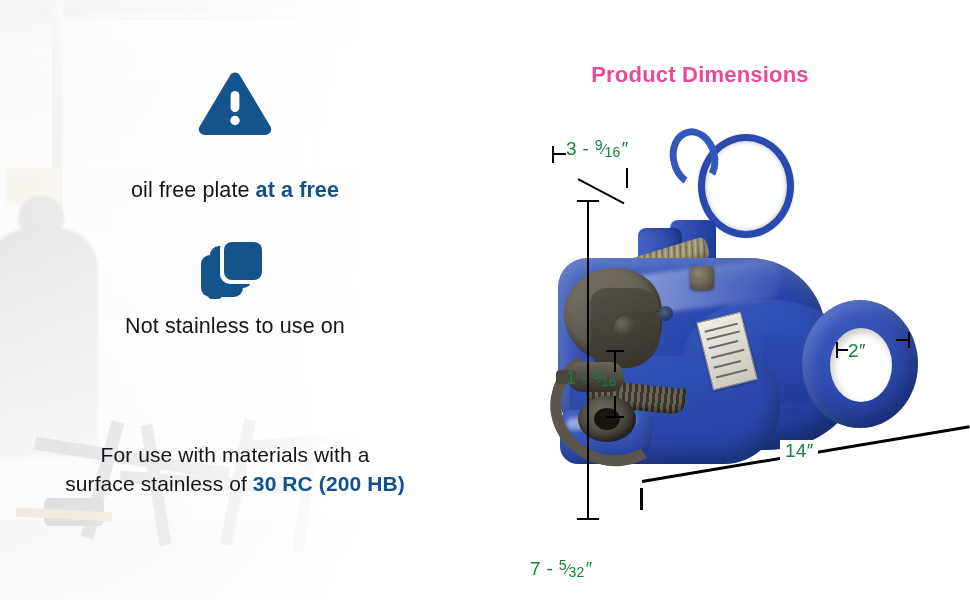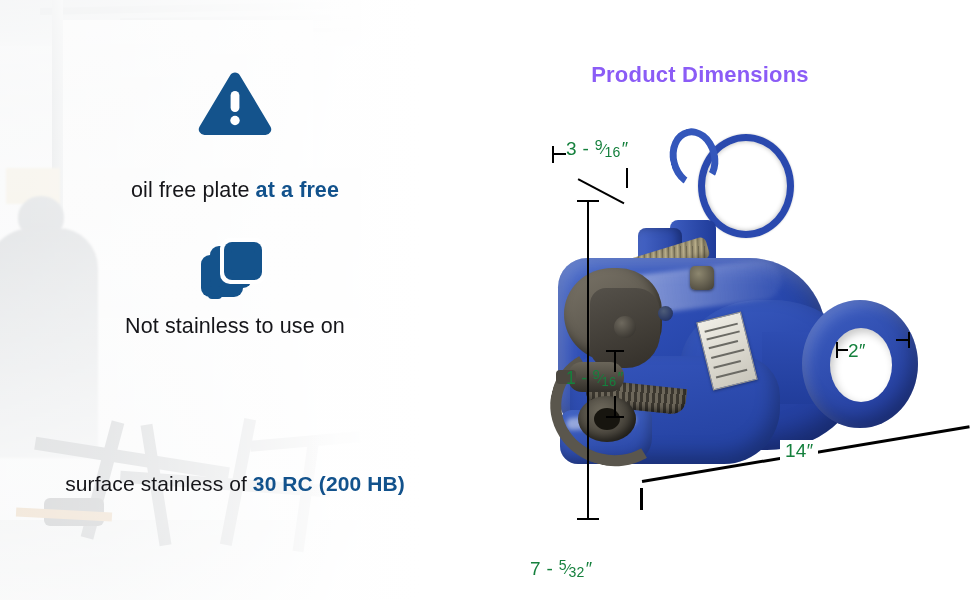--- a/index.html
+++ b/index.html
@@ -59,21 +59,21 @@
   .f3{top:440px;}
   .f-icon{height:86px;display:flex;align-items:center;justify-content:center;}
   .f2 .f-icon{height:80px;}
   .f-text{font-size:21.5px;line-height:28px;color:#16161a;letter-spacing:.1px;}
   .f3 .f-text{font-size:21px;line-height:29px;}
   .f-em{color:#12528c;font-weight:bold;}
 
   
   .panel{position:absolute;left:430px;top:0;width:540px;height:600px;background:#fff;}
   .panel-title{position:absolute;left:0;top:62px;width:540px;text-align:center;
-      font-size:22px;font-weight:bold;color:#8b5cf6;letter-spacing:.2px;}
+      font-size:22px;font-weight:bold;color:#ec4899;letter-spacing:.2px;}
   .product{position:absolute;left:100px;top:110px;width:440px;height:360px;}
 
   
   .cl{position:absolute;}
   .body-main{left:28px;top:148px;width:268px;height:180px;
       background:linear-gradient(150deg,#3f62c4 0%, #2f4fb8 28%, #2645a8 58%, #1d3791 100%);
       border-radius:34px 90px 120px 52px;
       box-shadow:inset -10px -14px 26px rgba(0,0,0,.30), inset 8px 8px 20px rgba(255,255,255,.25);}
   .body-hi{left:52px;top:160px;width:200px;height:40px;border-radius:40px;
       background:linear-gradient(90deg,rgba(255,255,255,.55),rgba(255,255,255,.05));
@@ -239,21 +239,21 @@
           <rect x="10" y="51" width="14" height="13" rx="4" fill="#14538C"></rect>
         </svg>
       </div>
       <div class="f-text">
         <span>Not stainless to use on</span><br>
       </div>
     </div>
 
     <div class="feature f3">
       <div class="f-text">
-        <br>
+        <span>For use with materials with a</span><br>
         <span>surface stainless of </span><span class="f-em">30 RC (200 HB)</span>
       </div>
     </div>
 
   </div>
 
   <div class="panel">
     <div class="panel-title">Product Dimensions</div>
 
     <div class="product">

